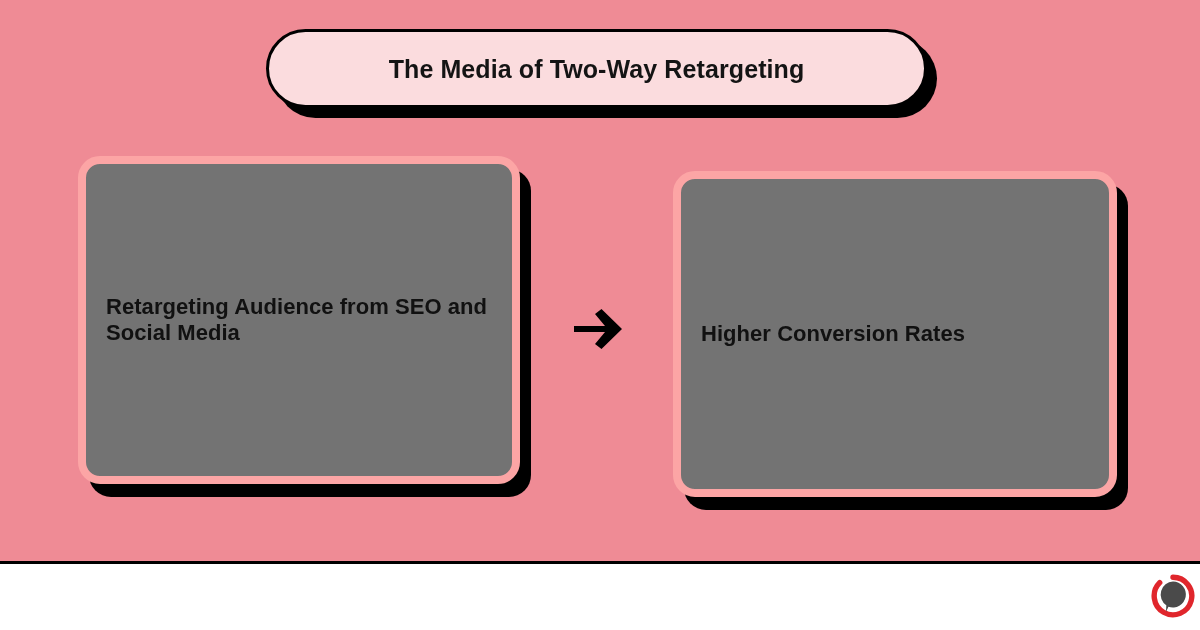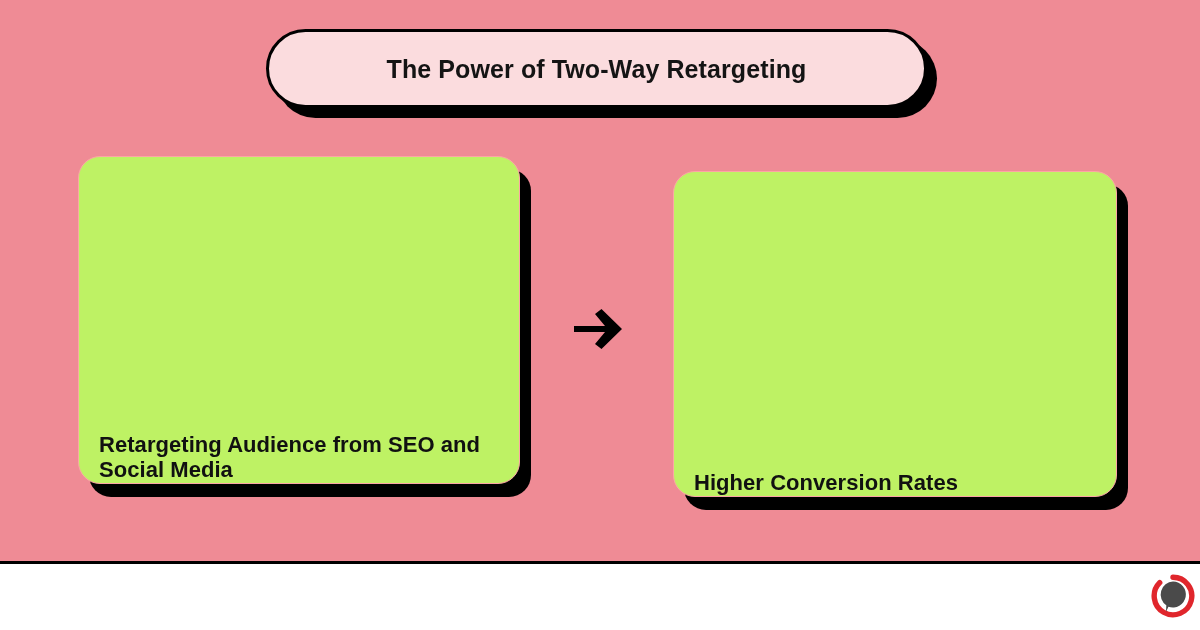--- a/index.html
+++ b/index.html
@@ -75,26 +75,26 @@
     position: absolute;
     left: 0;
     top: 0;
     width: 1200px;
     height: 561px;
   }
 
   .card {
     position: absolute;
     box-sizing: border-box;
-    background: #bef264;
-    border: 1px solid #fca5a5;
+    background: #737373;
+    border: 8px solid #fca5a5;
     border-radius: 22px;
     box-shadow: 11px 13px 0 0 #000000;
     display: flex;
-    align-items: flex-end;
+    align-items: center;
     padding: 0 20px;
   }
   .card-left {
     left: 78px;
     top: 156px;
     width: 442px;
     height: 328px;
   }
   .card-right {
     left: 673px;
@@ -142,21 +142,21 @@
 </head>
 <body>
 
 <div class="canvas">
 
   <div class="stage"></div>
   <div class="stage-divider"></div>
   <div class="footer"></div>
 
   <div class="title-pill">
-    <div class="title-text">The Power of Two-Way Retargeting</div>
+    <div class="title-text">The Media of Two-Way Retargeting</div>
   </div>
 
   <div class="flow-row">
 
     <div class="card card-left">
       <div class="card-text">Retargeting Audience from SEO and Social Media</div>
     </div>
 
     <div class="arrow">
       <svg width="52" height="44" viewBox="0 0 52 44" aria-hidden="true">

